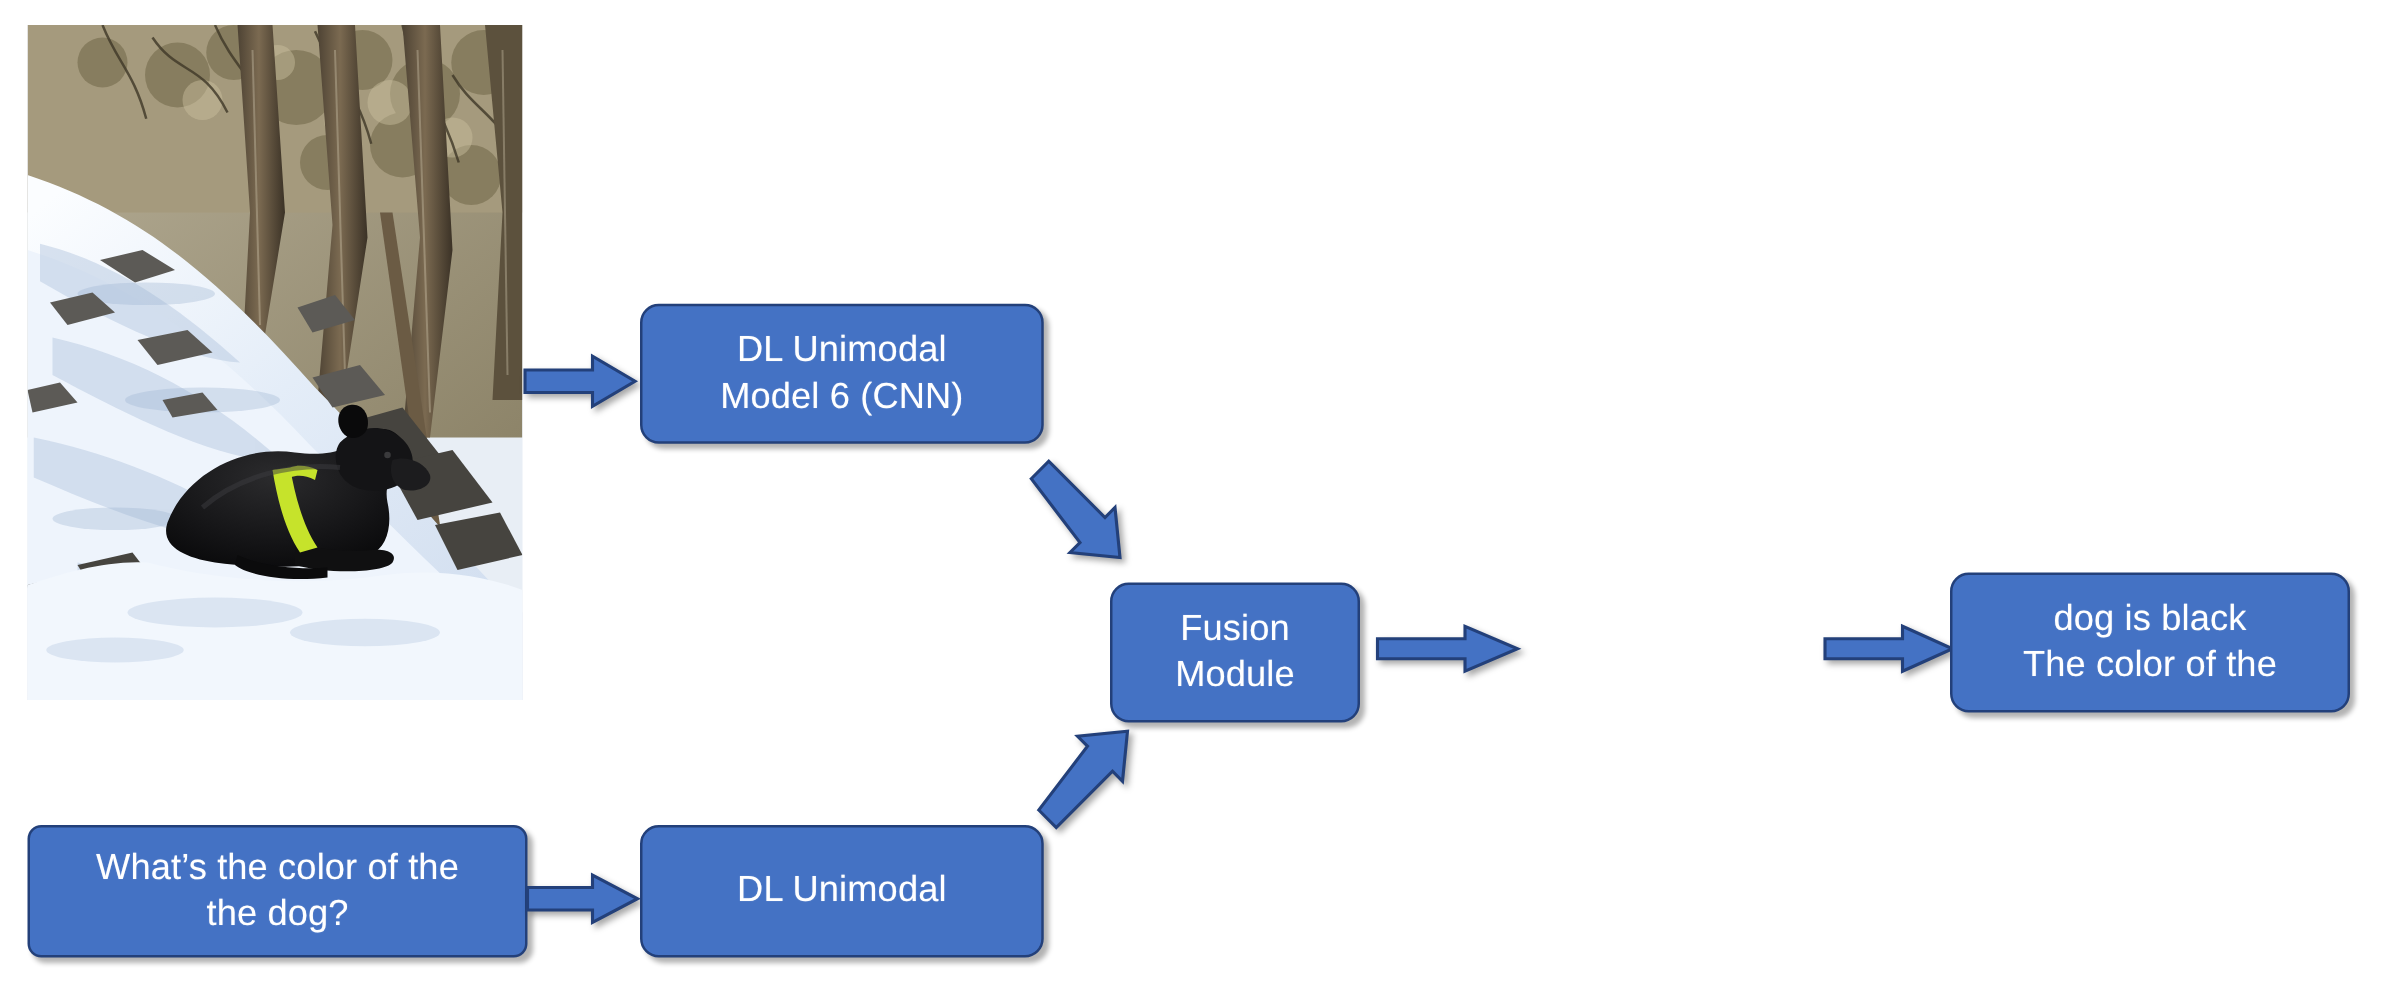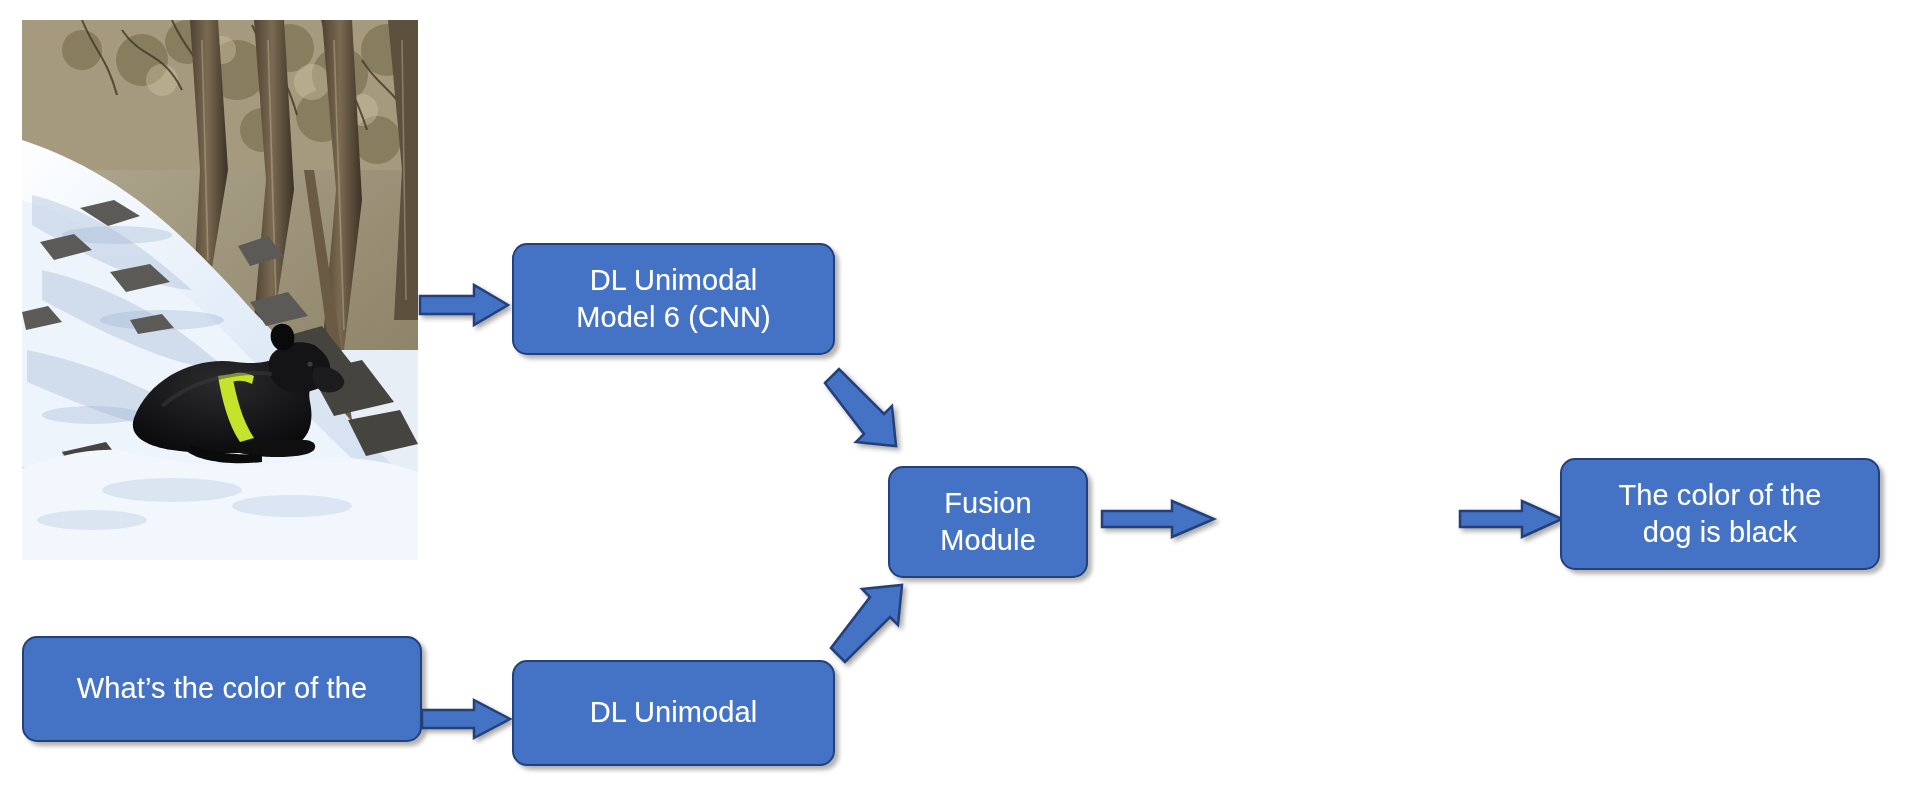--- a/index.html
+++ b/index.html
@@ -50,21 +50,21 @@
     letter-spacing: 0.1px;
     padding: 4px 10px;
     box-shadow: 4px 4px 4px rgba(0,0,0,0.30);
     text-shadow: 0 0 1px rgba(255,255,255,0.35);
   }
   .node span { display: block; width: 100%; }
 
   
   #node-cnn     { left: 512px;  top: 243px; width: 323px; height: 112px; }
   #node-bilstm  { left: 512px;  top: 660px; width: 323px; height: 106px; }
-  #node-question{ left: 22px;   top: 636px; width: 400px; height: 106px; }
+  #node-question{ left: 22px;   top: 660px; width: 400px; height: 106px; border-radius: 11px; }
   #node-fusion  { left: 888px;  top: 466px; width: 200px; height: 112px; }
   #node-lstm    { left: 1222px; top: 458px; width: 226px; height: 112px; }
   #node-output  { left: 1560px; top: 458px; width: 320px; height: 112px; }
 
   
   .arrow {
     position: absolute;
   }
   .arrow svg { display: block; overflow: visible; }
   .arrow-shape {
@@ -262,28 +262,29 @@
 
 
   <div class="arrow" id="arrow-lstm-to-output">
     <svg width="106" height="40" viewBox="0 0 106 40">
       <polygon class="arrow-shape" points="2,12 64,12 64,2 104,20 64,38 64,28 2,28"></polygon>
     </svg>
   </div>
 
   <div class="node" id="node-output">
     <div>
+      <span>dog is black</span>
       <span>The color of the</span>
-      <span>dog is black</span>
     </div>
   </div>
 
   <div class="node" id="node-question">
     <div>
       <span>What’s the color of the</span>
+      <span>the dog?</span>
     </div>
   </div>
 
   <div class="arrow" id="arrow-question-to-bilstm">
     <svg width="92" height="44" viewBox="0 0 92 44">
       <polygon class="arrow-shape" points="2,13 54,13 54,3 90,22 54,41 54,31 2,31"></polygon>
     </svg>
   </div>
 
   <div class="node" id="node-bilstm">

